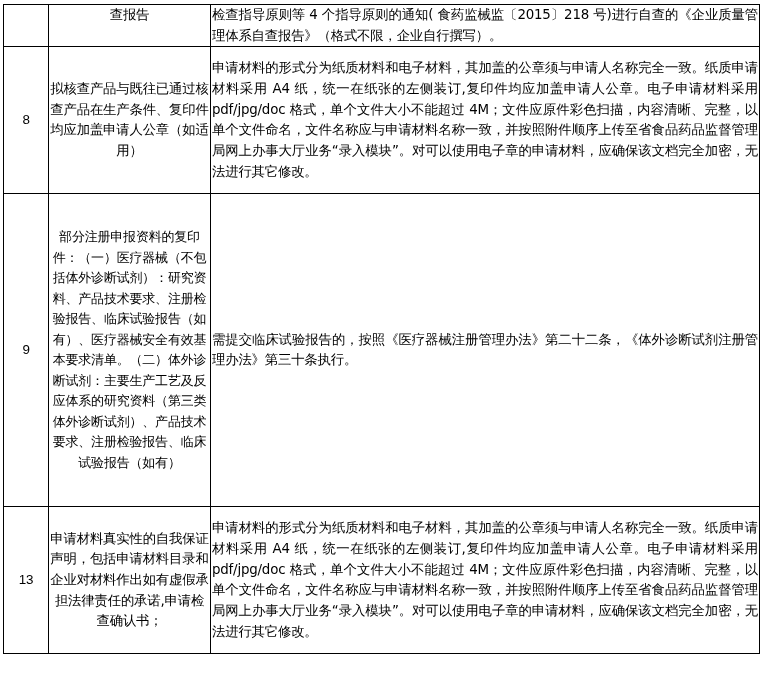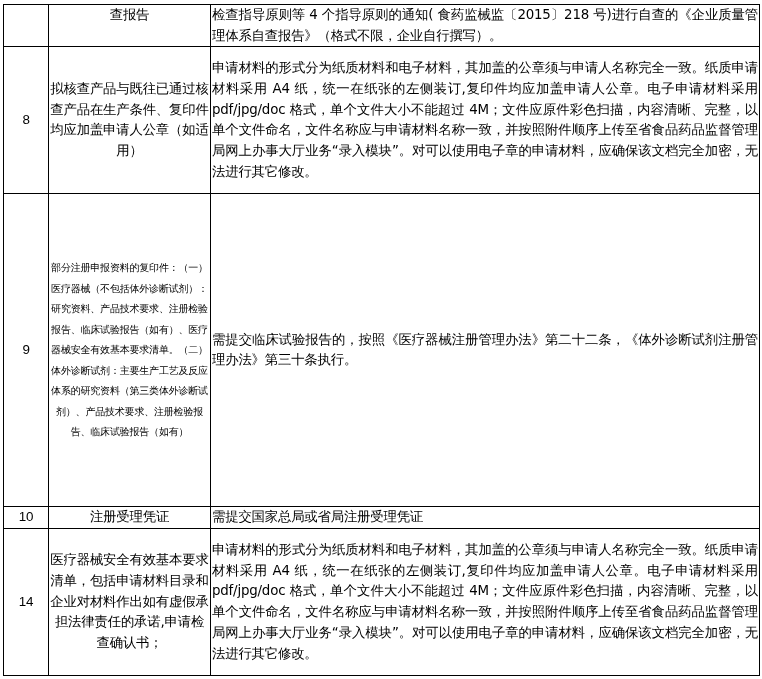--- a/index.html
+++ b/index.html
@@ -32,27 +32,22 @@
       <td class="name" style="vertical-align:top;">查报告</td>
       <td class="desc">检查指导原则等 4 个指导原则的通知( 食药监械监〔2015〕218 号)进行自查的《企业质量管理体系自查报告》（格式不限，企业自行撰写）。</td>
     </tr>
     <tr style="height:147px;">
       <td class="num">8</td>
       <td class="name">拟核查产品与既往已通过核查产品在生产条件、复印件均应加盖申请人公章（如适用）</td>
       <td class="desc">申请材料的形式分为纸质材料和电子材料，其加盖的公章须与申请人名称完全一致。纸质申请材料采用 A4 纸，统一在纸张的左侧装订,复印件均应加盖申请人公章。电子申请材料采用 pdf/jpg/doc 格式，单个文件大小不能超过 4M；文件应原件彩色扫描，内容清晰、完整，以单个文件命名，文件名称应与申请材料名称一致，并按照附件顺序上传至省食品药品监督管理局网上办事大厅业务“录入模块”。对可以使用电子章的申请材料，应确保该文档完全加密，无法进行其它修改。</td>
     </tr>
     <tr style="height:313px;">
       <td class="num">9</td>
-      <td class="name" style="font-size:10px;line-height:20.5px;">部分注册申报资料的复印件：（一）医疗器械（不包括体外诊断试剂）：研究资料、产品技术要求、注册检验报告、临床试验报告（如有）、医疗器械安全有效基本要求清单。（二）体外诊断试剂：主要生产工艺及反应体系的研究资料（第三类体外诊断试剂）、产品技术要求、注册检验报告、临床试验报告（如有）</td>
+      <td class="name" style="font-size:13px;line-height:20.5px;">部分注册申报资料的复印件：（一）医疗器械（不包括体外诊断试剂）：研究资料、产品技术要求、注册检验报告、临床试验报告（如有）、医疗器械安全有效基本要求清单。（二）体外诊断试剂：主要生产工艺及反应体系的研究资料（第三类体外诊断试剂）、产品技术要求、注册检验报告、临床试验报告（如有）</td>
       <td class="desc" style="vertical-align:middle;margin-top:26px;">需提交临床试验报告的，按照《医疗器械注册管理办法》第二十二条，《体外诊断试剂注册管理办法》第三十条执行。</td>
     </tr>
-    <tr style="height:20px;">
-      <td class="num">10</td>
-      <td class="name">注册受理凭证</td>
-      <td class="desc">需提交国家总局或省局注册受理凭证</td>
-    </tr>
     <tr style="height:147px;">
-      <td class="num">14</td>
-      <td class="name">医疗器械安全有效基本要求清单，包括申请材料目录和企业对材料作出如有虚假承担法律责任的承诺,申请检查确认书；</td>
+      <td class="num">13</td>
+      <td class="name">申请材料真实性的自我保证声明，包括申请材料目录和企业对材料作出如有虚假承担法律责任的承诺,申请检查确认书；</td>
       <td class="desc">申请材料的形式分为纸质材料和电子材料，其加盖的公章须与申请人名称完全一致。纸质申请材料采用 A4 纸，统一在纸张的左侧装订,复印件均应加盖申请人公章。电子申请材料采用 pdf/jpg/doc 格式，单个文件大小不能超过 4M；文件应原件彩色扫描，内容清晰、完整，以单个文件命名，文件名称应与申请材料名称一致，并按照附件顺序上传至省食品药品监督管理局网上办事大厅业务“录入模块”。对可以使用电子章的申请材料，应确保该文档完全加密，无法进行其它修改。</td>
     </tr>
   </tbody>
 </table>
 
 </body></html>

